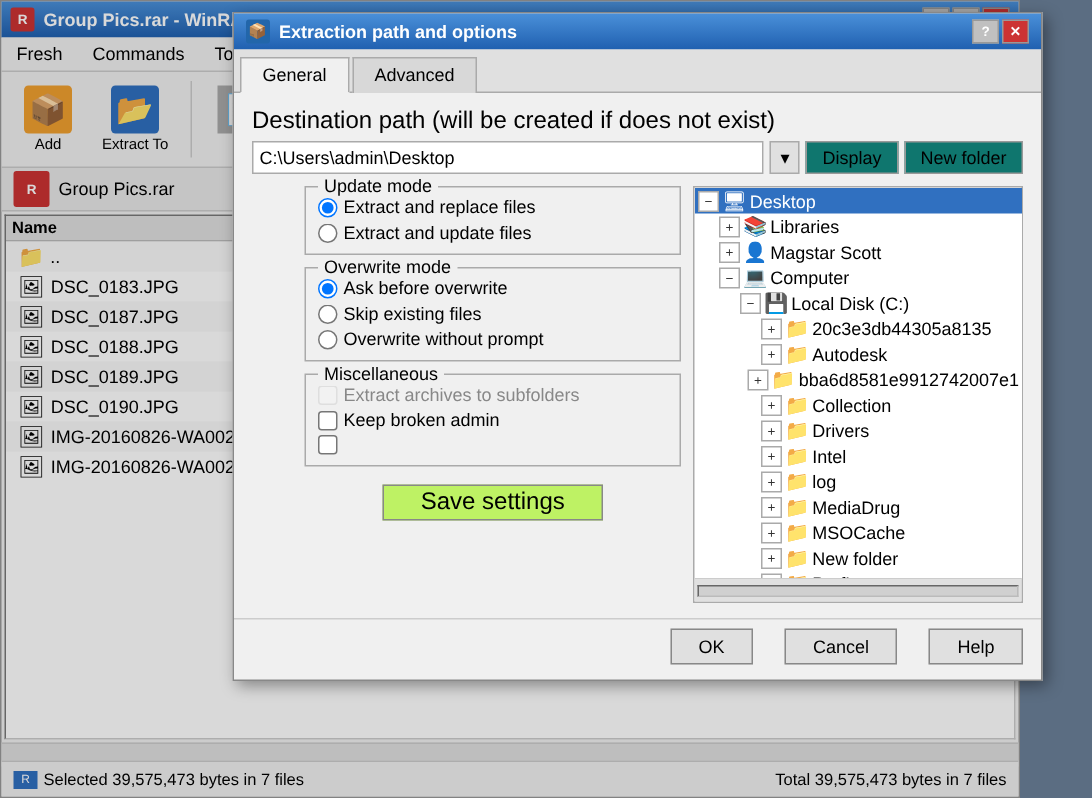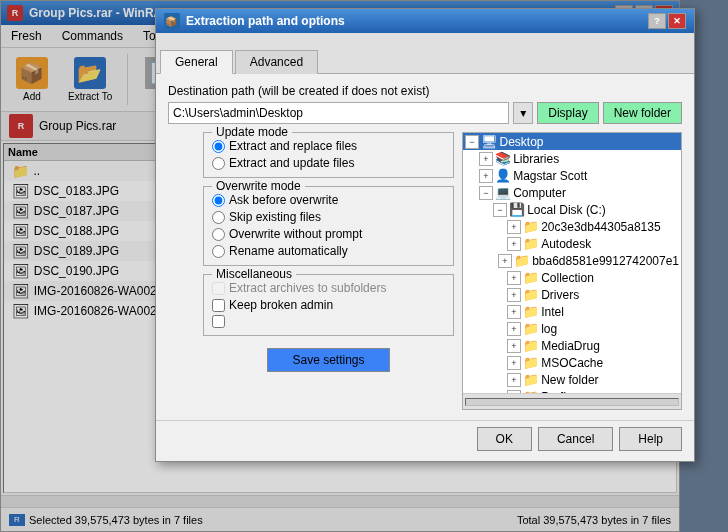--- a/index.html
+++ b/index.html
@@ -193,21 +193,21 @@
     }
     .dialog-title-controls {
       margin-left: auto;
       display: flex; gap: 2px;
     }
 
     .dialog-tabs {
       display: flex;
       background: #e0e0e0;
       border-bottom: 1px solid #aaa;
-      padding: 16px 4px 0;
+      padding: 4px 4px 0;
     }
     .tab {
       padding: 4px 14px;
       border: 1px solid #aaa;
       border-bottom: none;
       cursor: pointer;
       font-size: 12px;
       background: #d8d8d8;
       margin-right: 2px;
       position: relative;
@@ -217,21 +217,21 @@
       background: #f0f0f0;
       border-bottom: 1px solid #f0f0f0;
       z-index: 1;
     }
 
     .dialog-content {
       padding: 10px 12px;
     }
 
     .dest-label {
-      font-size: 12px;
+      font-size: 16px;
       margin-bottom: 4px;
     }
     .dest-row {
       display: flex; gap: 4px;
       margin-bottom: 8px;
     }
     .dest-input {
       flex: 1;
       height: 22px;
       padding: 0 4px;
@@ -242,21 +242,21 @@
     .dest-dropdown {
       width: 20px; height: 22px;
       background: #e0e0e0;
       border: 1px solid #aaa;
       display: flex; align-items: center; justify-content: center;
       cursor: pointer;
     }
     .btn-display, .btn-new-folder {
       height: 22px;
       padding: 0 10px;
-      background: #86efac;
+      background: #0f766e;
       border: 1px solid #999;
       cursor: pointer;
       font-size: 12px;
       display: flex; align-items: center;
     }
 
     .two-col {
       display: flex; gap: 8px; padding-left: 35px;
     }
     .left-col {
@@ -349,44 +349,44 @@
     }
     .h-scroll-track {
       flex: 1; height: 8px;
       background: #d0d0d0;
       border: 1px inset #bbb;
     }
 
     .dialog-buttons {
       display: flex;
       justify-content: flex-end;
-      gap: 6px;
+      gap: 21px;
       padding: 6px 12px 10px;
       border-top: 1px solid #ccc;
     }
     .dlg-btn {
       height: 24px;
       padding: 0 18px;
       background: #e0e0e0;
       border: 1px solid #888;
       cursor: pointer;
       font-size: 12px;
     }
 
     .save-settings-row {
       padding: 4px 0;
       display: flex; justify-content: center;
     }
     .save-btn {
       height: 24px;
       padding: 0 24px;
-      background: #3b82f6;
+      background: #bef264;
       border: 1px solid #888;
       cursor: pointer;
-      font-size: 12px;
+      font-size: 16px;
     }
   </style>
 </head>
 <body>
 
 <div class="main-window">
 
   <div class="title-bar">
     <div class="title-bar-icon">R</div>
     <span>Group Pics.rar - WinRAR</span>
@@ -524,24 +524,20 @@
             <label>Ask before overwrite</label>
           </div>
           <div class="radio-item">
             <input type="radio" name="overwrite" style="">
             <label>Skip existing files</label>
           </div>
           <div class="radio-item">
             <input type="radio" name="overwrite" style="">
             <label>Overwrite without prompt</label>
           </div>
-          <div class="radio-item">
-            <input type="radio" name="overwrite" style="">
-            <label>Rename automatically</label>
-          </div>
         </div>
 
         <div class="group-box">
           <span class="group-label">Miscellaneous</span>
           <div class="checkbox-item disabled">
             <input type="checkbox" disabled="" style="">
             <label>Extract archives to subfolders</label>
           </div>
           <div class="checkbox-item">
             <input type="checkbox" style="">

